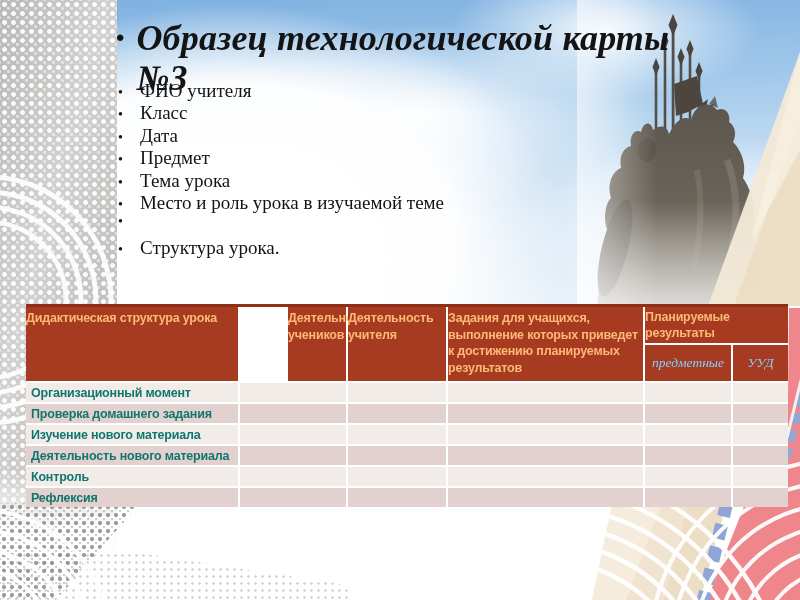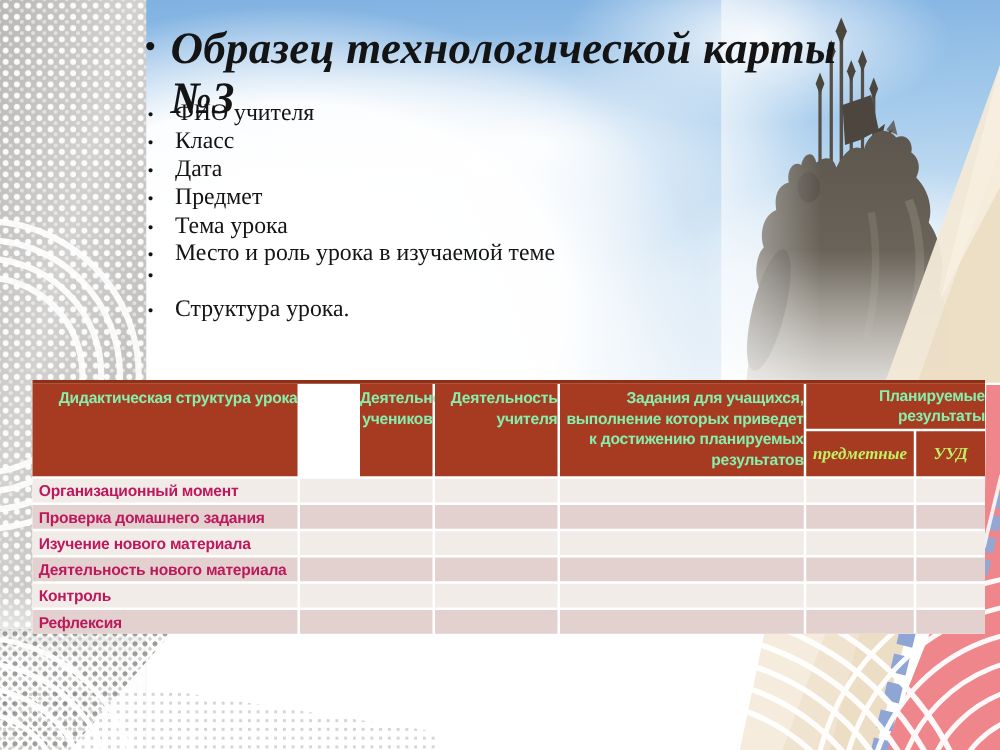--- a/index.html
+++ b/index.html
@@ -64,39 +64,39 @@
   .lesson-table{
     position:absolute;left:26px;top:304px;width:762px;
     display:grid;
     grid-template-columns:212px 106px 98px 195px 86px 55px;
     grid-template-rows:36px 36px 19px 19px 19px 19px 19px 19px;
     gap:2px;background:#fff;
     border-top:3px solid var(--table-top-border,#8E2F16);
     box-sizing:border-box;
   }
   .hcell{
-    background:var(--header-bg,#A63B22);color:#86efac;font-weight:bold;
-    font-size:12.5px;line-height:1.32;text-align:right;padding-top:3px;
+    background:var(--header-bg,#A63B22);color:#fdba74;font-weight:bold;
+    font-size:12.5px;line-height:1.32;text-align:left;padding-top:3px;
     letter-spacing:-0.2px;
   }
   .hc1{grid-row:1 / span 2;grid-column:1;}
   .hc2{grid-row:1 / span 2;grid-column:2;margin-left:48px;}
   .hc3{grid-row:1 / span 2;grid-column:3;}
   .hc4{grid-row:1 / span 2;grid-column:4;}
   .hc5{grid-row:1;grid-column:5 / span 2;display:flex;align-items:center;justify-content:center;padding-top:0;}
   .hsub{
-    grid-row:2;background:var(--header-bg,#A63B22);color:#bef264;
-    font-family:"Liberation Serif",serif;font-style:italic;font-weight:bold;
+    grid-row:2;background:var(--header-bg,#A63B22);color:#7dd3fc;
+    font-family:"Liberation Serif",serif;font-style:italic;font-weight:normal;
     font-size:13.5px;display:flex;align-items:center;justify-content:center;
   }
   .hsub1{grid-column:5;}
   .hsub2{grid-column:6;}
   .bcell{box-sizing:border-box;}
   .blabel{
-    font-weight:bold;font-size:12.5px;color:#be185d;letter-spacing:-0.2px;
+    font-weight:bold;font-size:12.5px;color:#0f766e;letter-spacing:-0.2px;
     display:flex;align-items:center;padding-left:5px;
   }
   .shade-a{background:var(--row-light,#F2ECE9);}
   .shade-b{background:var(--row-dark,#E3D1CF);}
 </style>
 </head>
 <body>
 
 <div class="stage">
 

